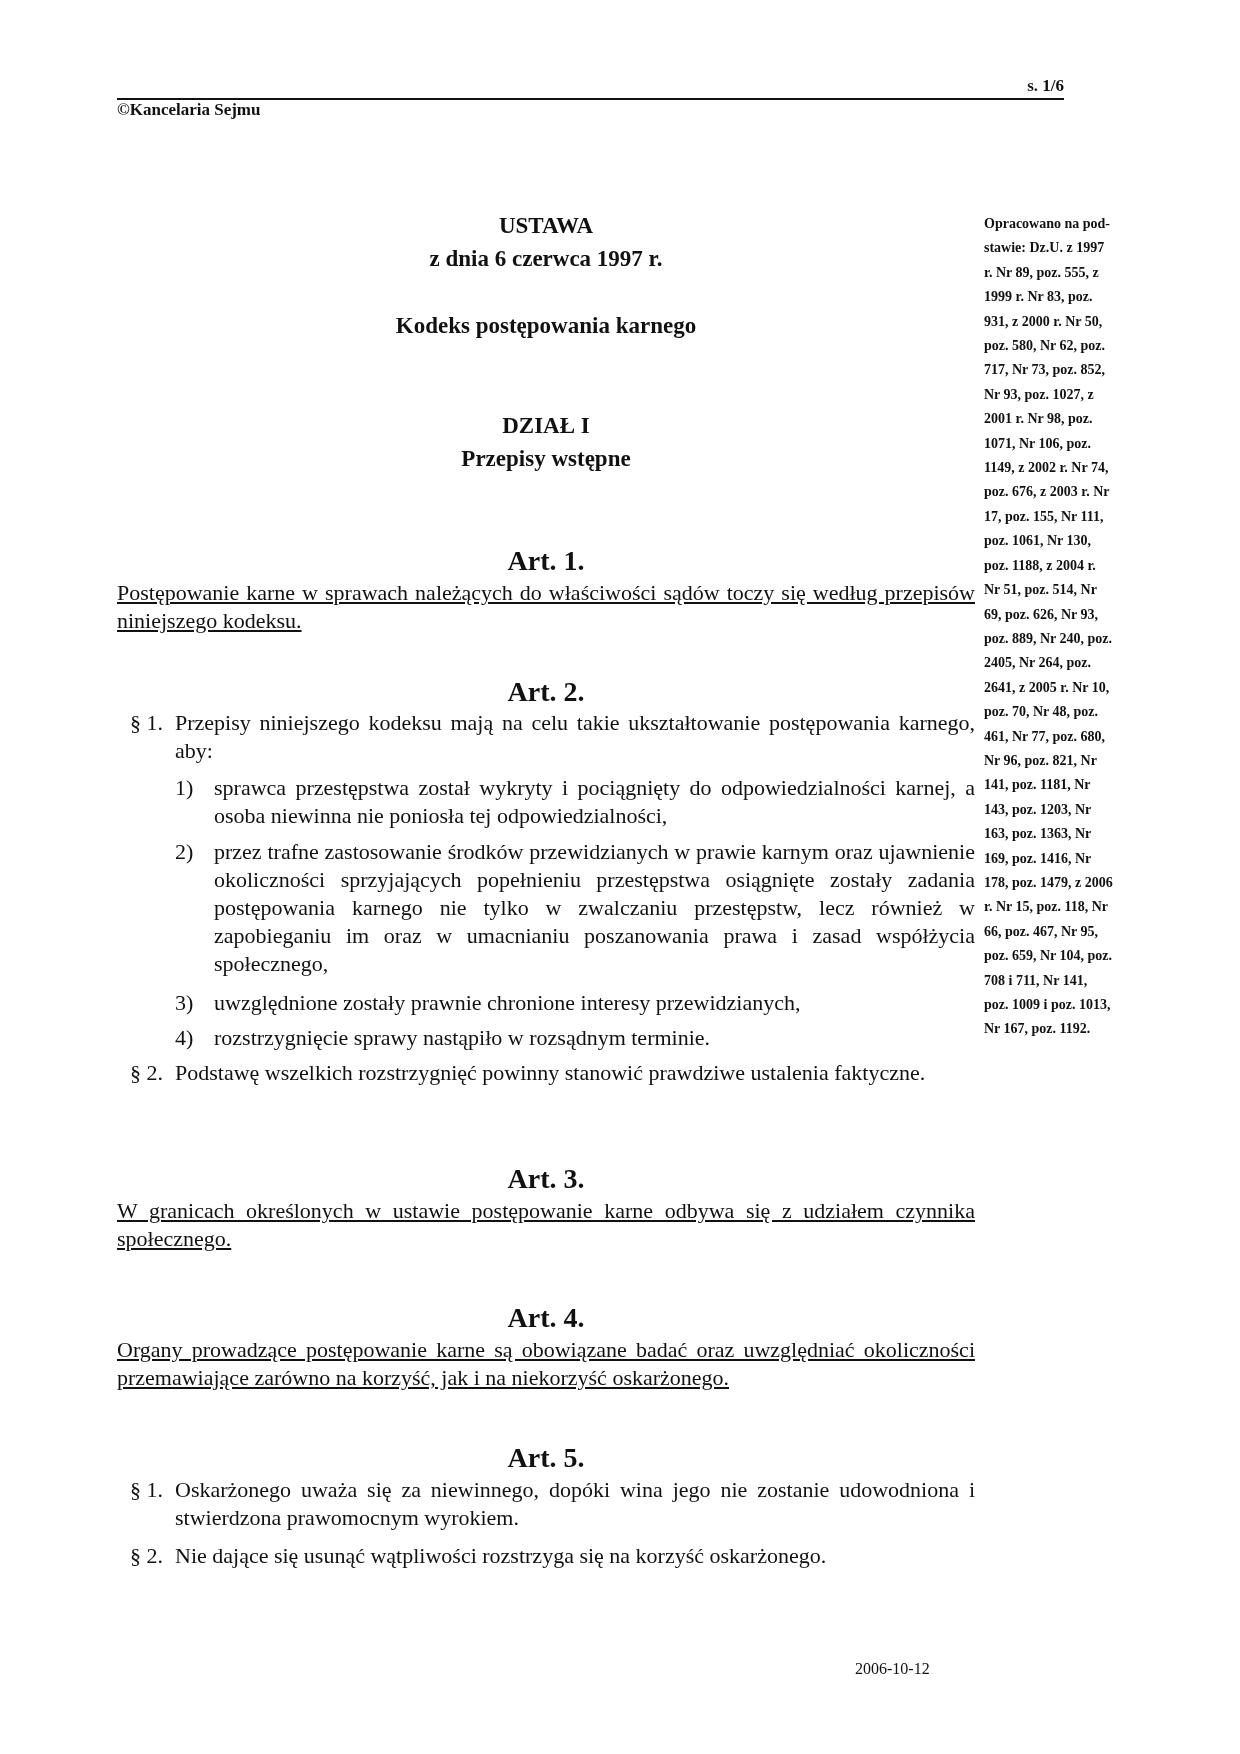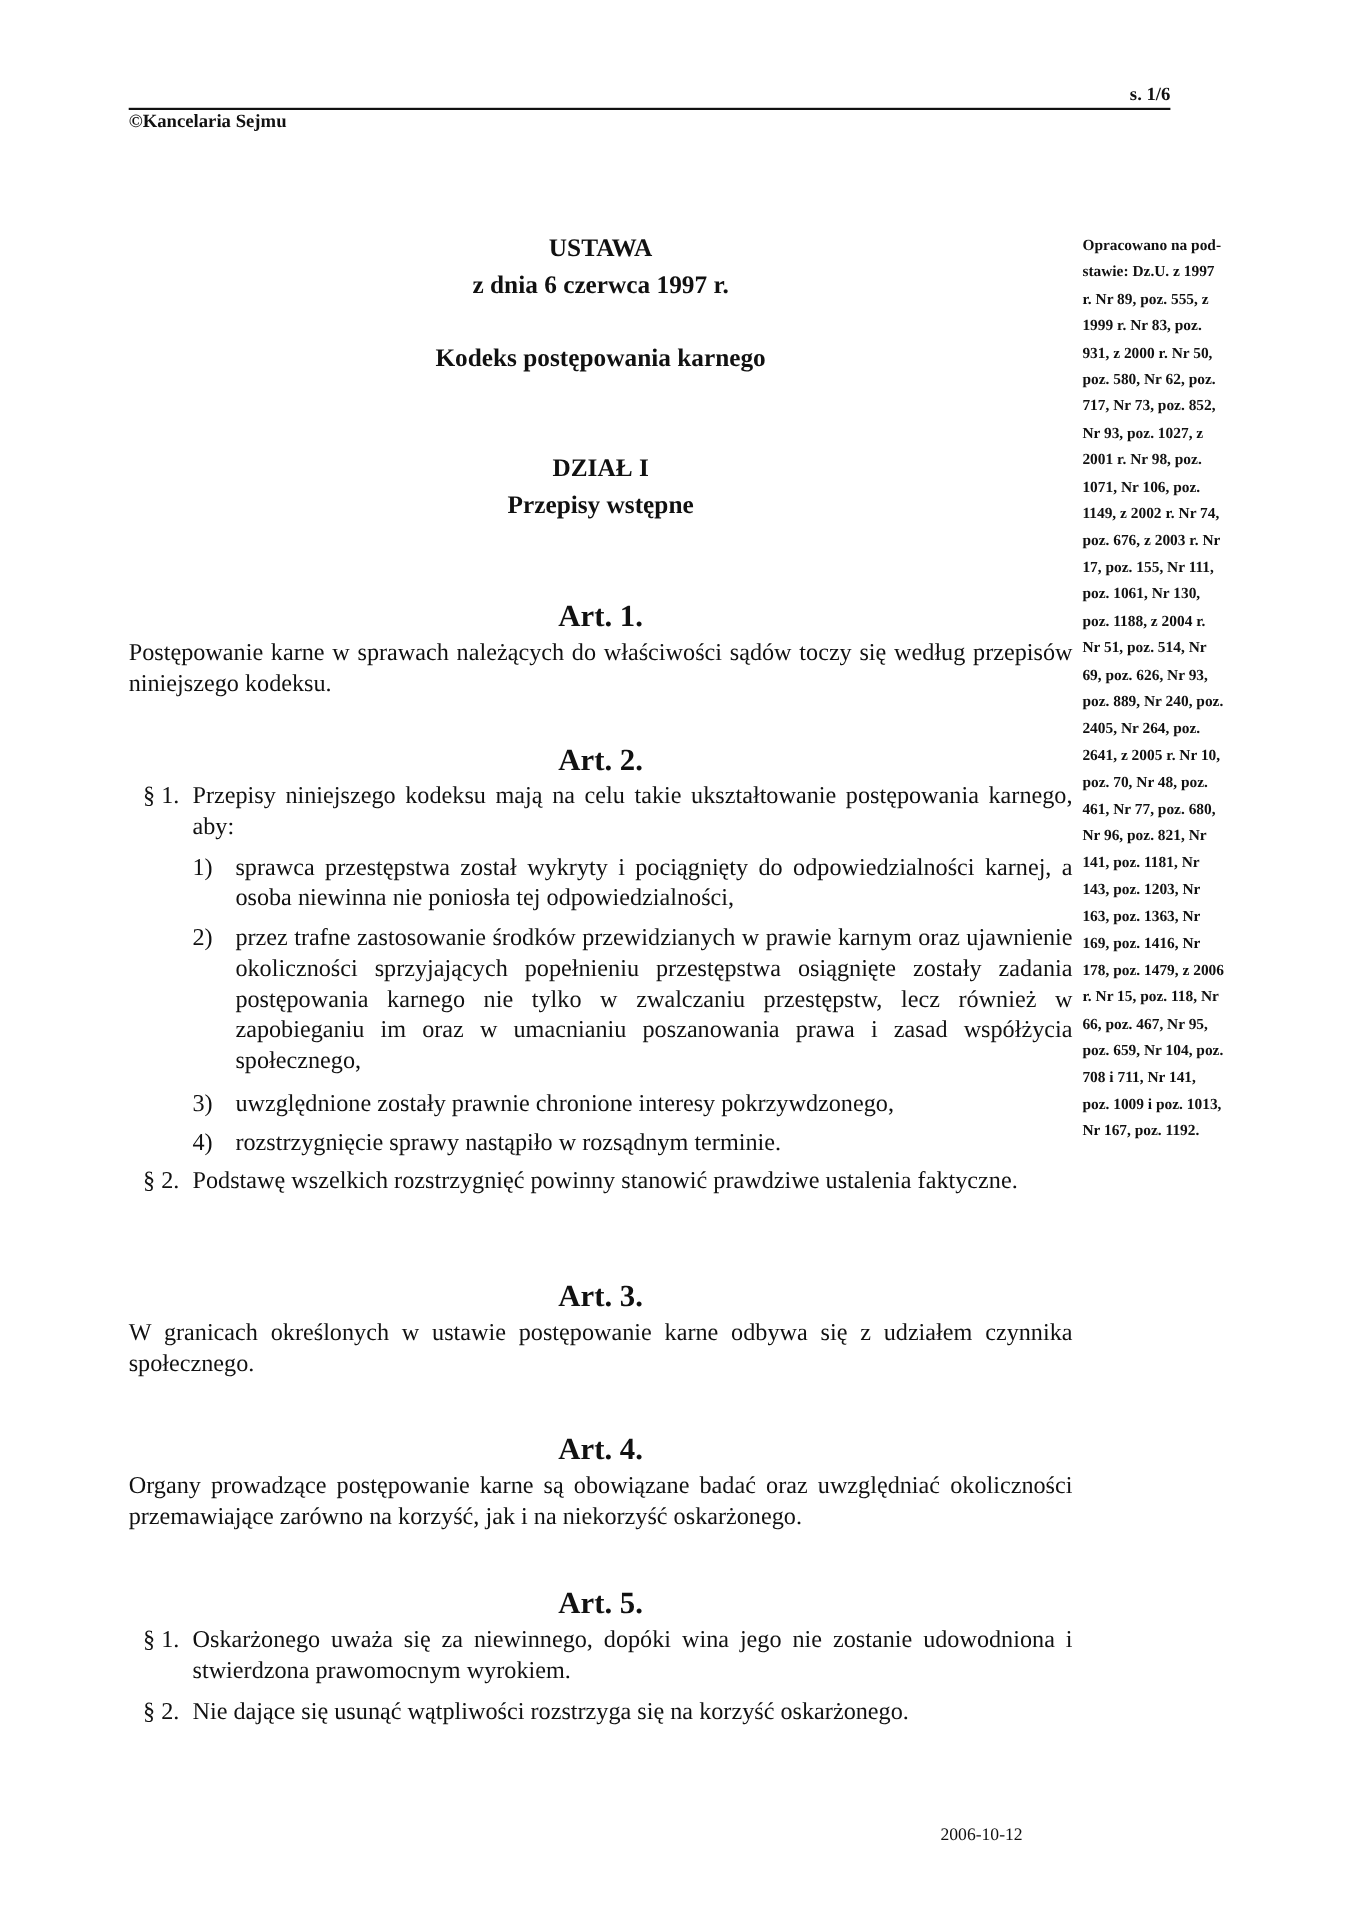--- a/index.html
+++ b/index.html
@@ -8,21 +8,21 @@
   .header { position: absolute; left: 117px; top: 74px; width: 947px; height: 24px;
             border-bottom: 2px solid #111; font-weight: bold; font-size: 17px; }
   .header .left { position: absolute; left: 0; top: 2px; margin-top: 24px; }
   .header .right { position: absolute; right: 0; top: 2px; }
   .center-title { position: absolute; left: 117px; width: 858px; text-align: center;
                   font-weight: bold; font-size: 23px; }
   .sidebar { position: absolute; left: 984px; top: 212px; width: 200px;
              font-weight: bold; font-size: 14px; line-height: 24.4px; }
   .sidebar div { white-space: nowrap; }
   .body-text { position: absolute; left: 117px; width: 858px; font-size: 22px; line-height: 28px; }
-  .justify { text-align: justify; text-align-last: left; }
+  .justify { text-align: justify; text-align-last: left; text-decoration: underline; }
   .art-head { position: absolute; left: 117px; width: 858px; text-align: center;
               font-weight: bold; font-size: 28px; }
   .para { position: absolute; left: 130px; width: 845px; font-size: 22px; line-height: 28px; }
   .para .num { position: absolute; left: 0; top: 0; }
   .para .txt { margin-left: 45px; text-align: justify; }
   .item { position: absolute; left: 175px; width: 800px; font-size: 22px; line-height: 28px; }
   .item .num { position: absolute; left: 0; top: 0; }
   .item .txt { margin-left: 39px; text-align: justify; }
   .footer { position: absolute; left: 855px; top: 1660px; font-size: 16px; }
 </style>
@@ -88,21 +88,21 @@
 <div class="item" style="top:774px;">
   <span class="num">1)</span>
   <div class="txt">sprawca przestępstwa został wykryty i pociągnięty do odpowiedzialności karnej, a osoba niewinna nie poniosła tej odpowiedzialności,</div>
 </div>
 <div class="item" style="top:838px;">
   <span class="num">2)</span>
   <div class="txt">przez trafne zastosowanie środków przewidzianych w prawie karnym oraz ujawnienie okoliczności sprzyjających popełnieniu przestępstwa osiągnięte zostały zadania postępowania karnego nie tylko w zwalczaniu przestępstw, lecz również w zapobieganiu im oraz w umacnianiu poszanowania prawa i zasad współżycia społecznego,</div>
 </div>
 <div class="item" style="top:989px;">
   <span class="num">3)</span>
-  <div class="txt">uwzględnione zostały prawnie chronione interesy pokrzywdzonego,</div>
+  <div class="txt">uwzględnione zostały prawnie chronione interesy przewidzianych,</div>
 </div>
 <div class="item" style="top:1024px;">
   <span class="num">4)</span>
   <div class="txt">rozstrzygnięcie sprawy nastąpiło w rozsądnym terminie.</div>
 </div>
 <div class="para" style="top:1059px;">
   <span class="num">§ 2.</span>
   <div class="txt">Podstawę wszelkich rozstrzygnięć powinny stanowić prawdziwe ustalenia faktyczne.</div>
 </div>
 

